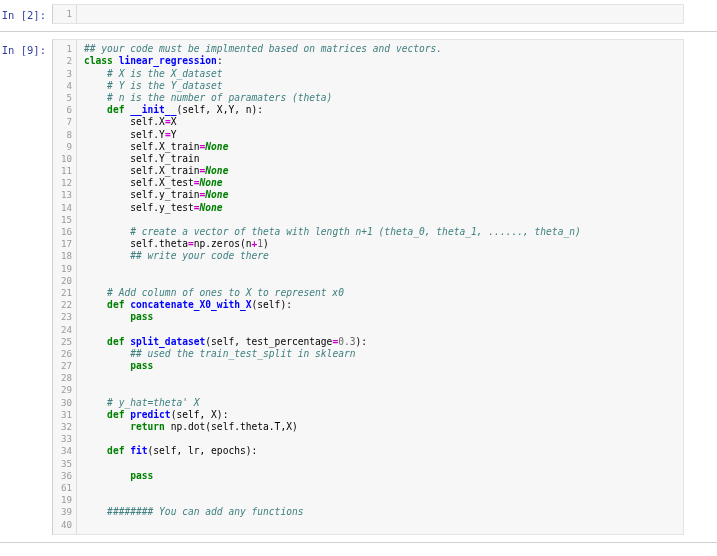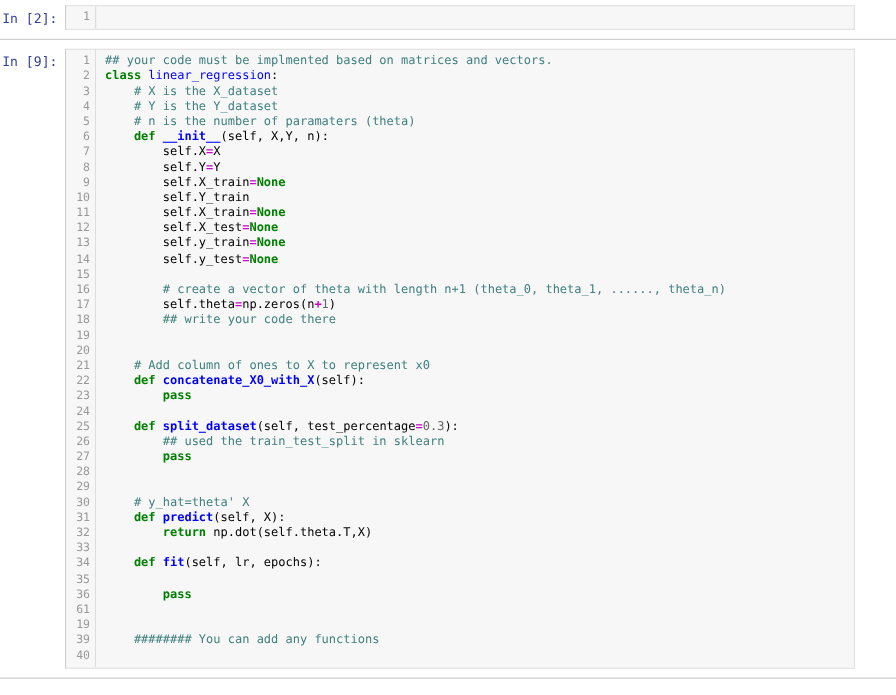--- a/index.html
+++ b/index.html
@@ -81,24 +81,24 @@
     font-size: 9.6px;
     line-height: 12.2px;
     color: #000000;
     white-space: pre;
     overflow: hidden;
   }
   .code .ln { height: 12.2px; }
 
   
   .k   { color: #008000; font-weight: bold; }   
-  .cm  { color: #408080; }  
-  .nc  { color: #0000ff; font-weight: normal; }   
+  .cm  { color: #408080; font-style: italic; }  
+  .nc  { color: #0000ff; font-weight: bold; }   
   .fn  { color: #0000ff; font-weight: bold; }                      
-  .nb  { color: #008000; font-weight: bold; }                      
+  .nb  { color: #008000; font-weight: bold; font-style: italic; }                      
   .eq  { color: #cc00cc; font-weight: bold; }   
   .mi  { color: #666666; }                      
   .nt  { color: #000000; }                      
 
   .separator {
     height: 0;
     border-top: 1px solid #d0d0d0;
     margin: 0;
   }
 

